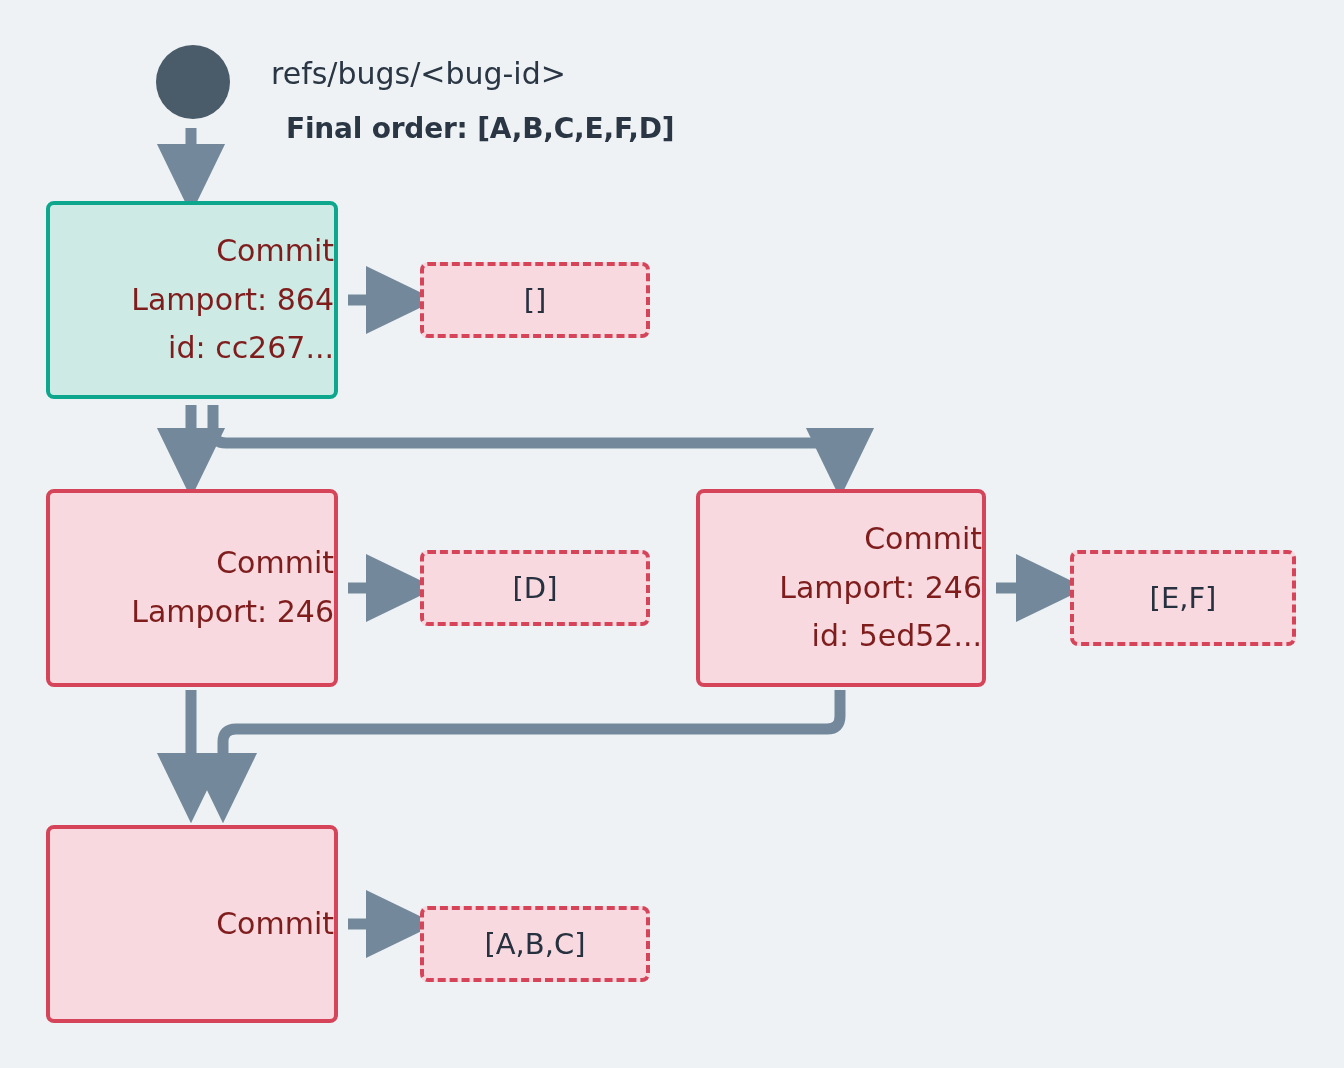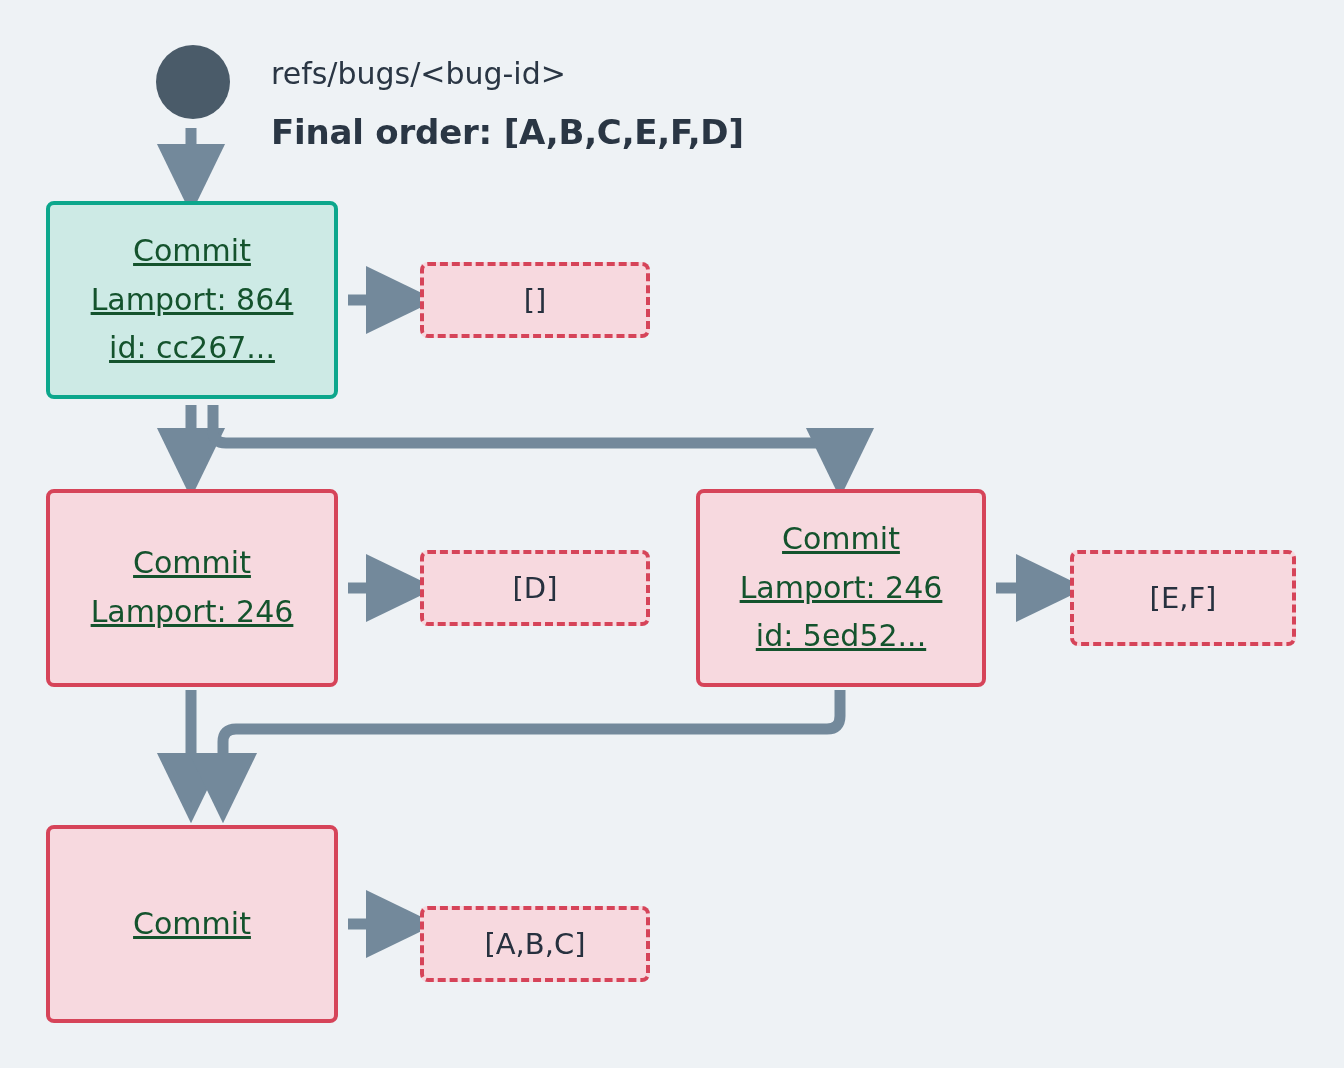--- a/index.html
+++ b/index.html
@@ -10,25 +10,24 @@
     position:relative;overflow:hidden;
   }
   #diagram-canvas{position:absolute;inset:0;border-radius:22px;}
   #edge-layer{position:absolute;left:0;top:0;width:1344px;height:1068px;pointer-events:none;}
 
   .node-box{
     position:absolute;
     box-sizing:border-box;
     border-radius:8px;
     display:flex;flex-direction:column;
-    align-items:center;justify-content:center;
-    color:#14532d;
+    align-items:flex-end;justify-content:center;
+    color:#7f1d1d;
     font-size:30px;
     line-height:1.62;
-    text-decoration:underline;
   }
   .commit-node{border-width:4px;border-style:solid;}
   .commit-node.teal{background:#cdeae5;border-color:#0ca78c;}
   .commit-node.pink{background:#f7d9df;border-color:#d64459;}
 
   .ops-node{
     border:4px dashed #d64459;
     background:#f7d9df;
     border-radius:8px;
     font-size:29px;
@@ -44,21 +43,21 @@
     left:156px;top:45px;width:74px;height:74px;
     border-radius:50%;
     background:#4a5b69;
   }
   .root-label{
     position:absolute;
     color:#2a3644;
     white-space:nowrap;
   }
   #ref-label{left:271px;top:56px;font-size:30px;}
-  #final-order-label{left:271px;top:112px;font-size:34px;font-weight:bold;letter-spacing:-0.2px;text-align:center;}
+  #final-order-label{left:286px;top:112px;font-size:28px;font-weight:bold;letter-spacing:-0.2px;text-align:center;}
 </style>
 </head>
 <body>
 
 <div id="diagram-canvas">
 
   <svg id="edge-layer" viewBox="0 0 1344 1068">
     <defs>
       <marker id="arrowhead" markerWidth="7" markerHeight="7" refX="3.1" refY="3.5" orient="auto" markerUnits="strokeWidth">
         <path d="M0,0.4 L6.4,3.5 L0,6.6 Z" fill="#73899b"></path>

